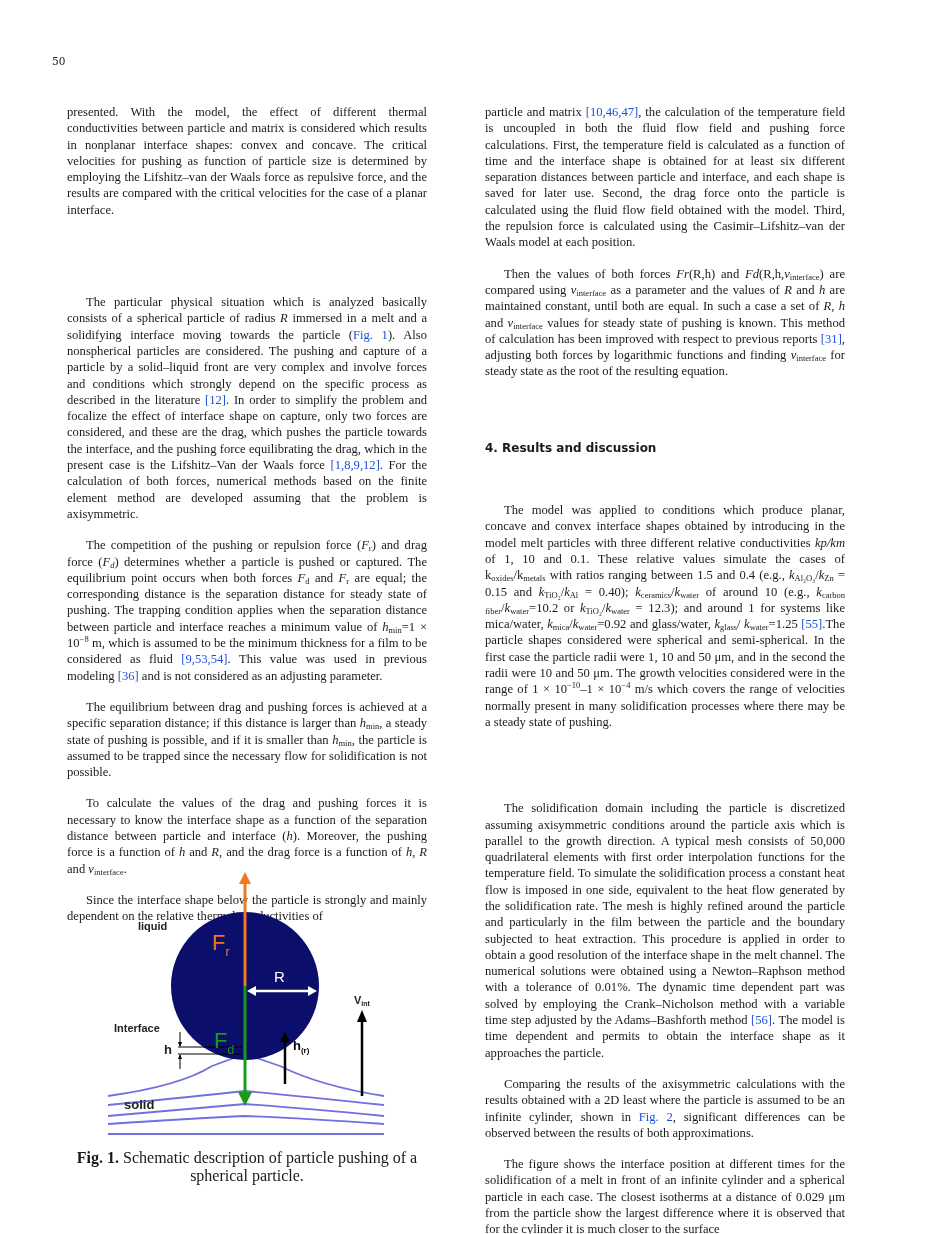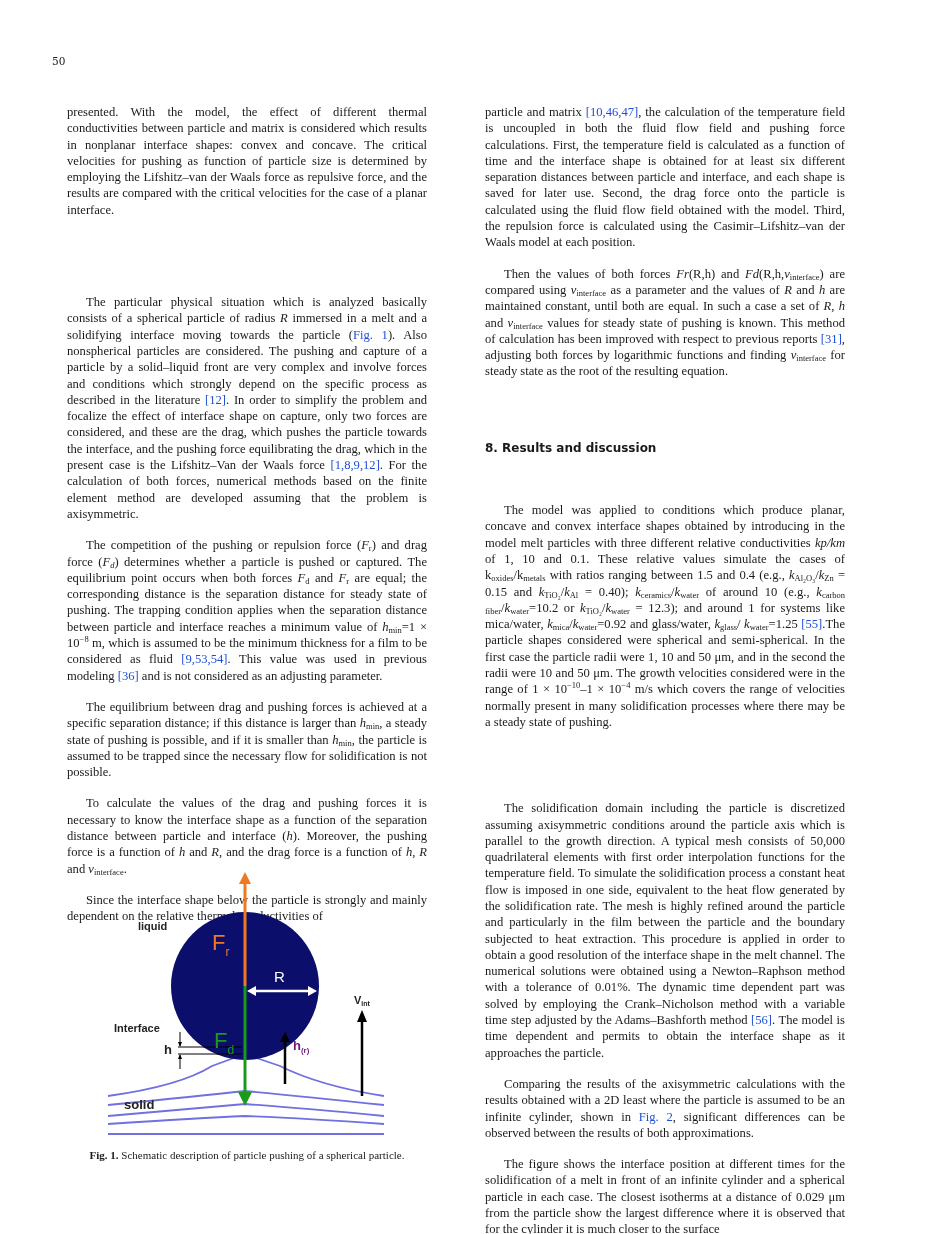--- a/index.html
+++ b/index.html
@@ -13,21 +13,21 @@
   .col-right { left: 470px; width: 390px; }
   .col p { margin: 15px; text-indent: 0; }
   .col p.ind { text-indent: 19px; }
   .sec { font-family: "DejaVu Sans", sans-serif; font-weight: bold; font-size: 12px; margin: 0; }
   .subsec { font-style: italic; font-size: 12.6px; margin: 0; }
   .link { color: #1d4ed8; }
   sub { font-size: 8.5px; vertical-align: -2px; line-height: 0; }
   sup { font-size: 8.5px; vertical-align: 5px; line-height: 0; }
   i { font-style: italic; }
   .figure { position: absolute; left: 100px; top: 866px; width: 300px; height: 270px; }
-  .fig-caption { position: absolute; left: 52px; top: 1149px; width: 390px; text-align: center; font-family: "Liberation Serif", serif; font-size: 11px; }
+  .fig-caption { position: absolute; left: 52px; top: 1149px; width: 390px; text-align: center; font-family: "Liberation Serif", serif; font-size: 16px; }
   .fig-caption b { font-weight: bold; }
   .label-sans { font-family: Liberation Sans, sans-serif; font-weight: bold; }
 </style>
 </head>
 <body>
 
 <div class="header">
   <span class="page-num">50</span>
 </div>
 
@@ -78,30 +78,30 @@
     <line x1="80" y1="189" x2="80" y2="203" stroke="#000" stroke-width="1"></line>
     <polygon points="78,193 80,188 82,193" fill="#000"></polygon>
   </svg>
   <span class="label-sans" style="position:absolute;left:38px;top:54px;font-size:11px;color:#222;">liquid</span>
   <span class="label-sans" style="position:absolute;left:14px;top:156px;font-size:11px;color:#222;">Interface</span>
   <span class="label-sans" style="position:absolute;left:24px;top:231px;font-size:13px;color:#222;">solid</span>
   <span style="position:absolute;left:112px;top:64px;font-family:'Liberation Sans',sans-serif;font-size:22px;color:#f07820;"><span>F</span><sub style="font-size:12px;vertical-align:-6px;">r</sub></span>
   <span style="position:absolute;left:114px;top:162px;font-family:'Liberation Sans',sans-serif;font-size:22px;color:#1a9a1a;"><span>F</span><sub style="font-size:12px;vertical-align:-6px;">d</sub></span>
   <span class="label-sans" style="position:absolute;left:174px;top:102px;font-size:15px;color:#ffffff;font-weight:normal;">R</span>
   <span class="label-sans" style="position:absolute;left:64px;top:176px;font-size:13px;color:#222;">h</span>
-  <span class="label-sans" style="position:absolute;left:193px;top:172px;font-size:13px;color:#701a75;"><span>h</span><sub style="font-size:8px;vertical-align:-3px;">(r)</sub></span>
+  <span class="label-sans" style="position:absolute;left:193px;top:172px;font-size:13px;color:#000000;"><span>h</span><sub style="font-size:8px;vertical-align:-3px;">(r)</sub></span>
   <span class="label-sans" style="position:absolute;left:254px;top:128px;font-size:11px;color:#222;"><span>V</span><sub style="font-size:7px;vertical-align:-2px;">int</sub></span>
 </div>
 <div class="fig-caption"><b>Fig. 1.</b><span> Schematic description of particle pushing of a spherical particle.</span></div>
 
 <div class="col col-right">
   <p><span>particle and matrix </span><span class="link">[10,46,47]</span><span>, the calculation of the temperature field is uncoupled in both the fluid flow field and pushing force calculations. First, the temperature field is calculated as a function of time and the interface shape is obtained for at least six different separation distances between particle and interface, and each shape is saved for later use. Second, the drag force onto the particle is calculated using the fluid flow field obtained with the model. Third, the repulsion force is calculated using the Casimir–Lifshitz–van der Waals model at each position.</span></p>
   <p class="ind"><span>Then the values of both forces </span><i>Fr</i><span>(R,h)</span><span> and </span><i>Fd</i><span>(R,h,</span><i>v</i><sub>interface</sub><span>) are compared using </span><i>v</i><sub>interface</sub><span> as a parameter and the values of </span><i>R</i><span> and </span><i>h</i><span> are maintained constant, until both are equal. In such a case a set of </span><i>R</i><span>, </span><i>h</i><span> and </span><i>v</i><sub>interface</sub><span> values for steady state of pushing is known. This method of calculation has been improved with respect to previous reports </span><span class="link">[31]</span><span>, adjusting both forces by logarithmic functions and finding </span><i>v</i><sub>interface</sub><span> for steady state as the root of the resulting equation.</span></p>
   <div style="height:30px"></div>
-  <p class="sec">8.  Results and discussion</p>
+  <p class="sec">4.  Results and discussion</p>
   <div style="height:16px"></div>
   <p class="ind"><span>The model was applied to conditions which produce planar, concave and convex interface shapes obtained by introducing in the model melt particles with three different relative conductivities </span><i>kp/km</i><span> of 1, 10 and 0.1. These relative values simulate the cases of k</span><sub>oxides</sub><span>/k</span><sub>metals</sub><span> with ratios ranging between 1.5 and 0.4 (e.g., </span><i>k</i><sub>Al₂O₃</sub><span>/</span><i>k</i><sub>Zn</sub><span> = 0.15  and  </span><i>k</i><sub>TiO₂</sub><span>/</span><i>k</i><sub>Al</sub><span> = 0.40);  </span><i>k</i><sub>ceramics</sub><span>/</span><i>k</i><sub>water</sub><span> of around 10 (e.g., </span><i>k</i><sub>carbon  fiber</sub><span>/</span><i>k</i><sub>water</sub><span>=10.2  or  </span><i>k</i><sub>TiO₂</sub><span>/</span><i>k</i><sub>water</sub><span> = 12.3); and around 1 for systems like mica/water, </span><i>k</i><sub>mica</sub><span>/</span><i>k</i><sub>water</sub><span>=0.92 and glass/water, </span><i>k</i><sub>glass</sub><span>/ </span><i>k</i><sub>water</sub><span>=1.25 </span><span class="link">[55]</span><span>.The particle shapes considered were spherical and semi-spherical. In the first case the particle radii were 1, 10 and 50 μm, and in the second the radii were 10 and 50 μm. The growth velocities considered were in the range of 1 × 10</span><sup>−10</sup><span>–1 × 10</span><sup>−4</sup><span> m/s which covers the range of velocities normally present in many solidification processes where there may be a steady state of pushing.</span></p>
   <div style="height:20px"></div>
   <div style="height:20px"></div>
   <p class="ind"><span>The solidification domain including the particle is discretized assuming axisymmetric conditions around the particle axis which is parallel to the growth direction. A typical mesh consists of 50,000 quadrilateral elements with first order interpolation functions for the temperature field. To simulate the solidification process a constant heat flow is imposed in one side, equivalent to the heat flow generated by the solidification rate. The mesh is highly refined around the particle and particularly in the film between the particle and the boundary subjected to heat extraction. This procedure is applied in order to obtain a good resolution of the interface shape in the melt channel. The numerical solutions were obtained using a Newton–Raphson method with a tolerance of 0.01%. The dynamic time dependent part was solved by employing the Crank–Nicholson method with a variable time step adjusted by the Adams–Bashforth method </span><span class="link">[56]</span><span>. The model is time dependent and permits to obtain the interface shape as it approaches the particle.</span></p>
   <p class="ind"><span>Comparing the results of the axisymmetric calculations with the results obtained with a 2D least where the particle is assumed to be an infinite cylinder, shown in </span><span class="link">Fig. 2</span><span>, significant differences can be observed between the results of both approximations.</span></p>
   <p class="ind">The figure shows the interface position at different times for the solidification of a melt in front of an infinite cylinder and a spherical particle in each case. The closest isotherms at a distance of 0.029 μm from the particle show the largest difference where it is observed that for the cylinder it is much closer to the surface</p>
 </div>
 
 </body></html>

